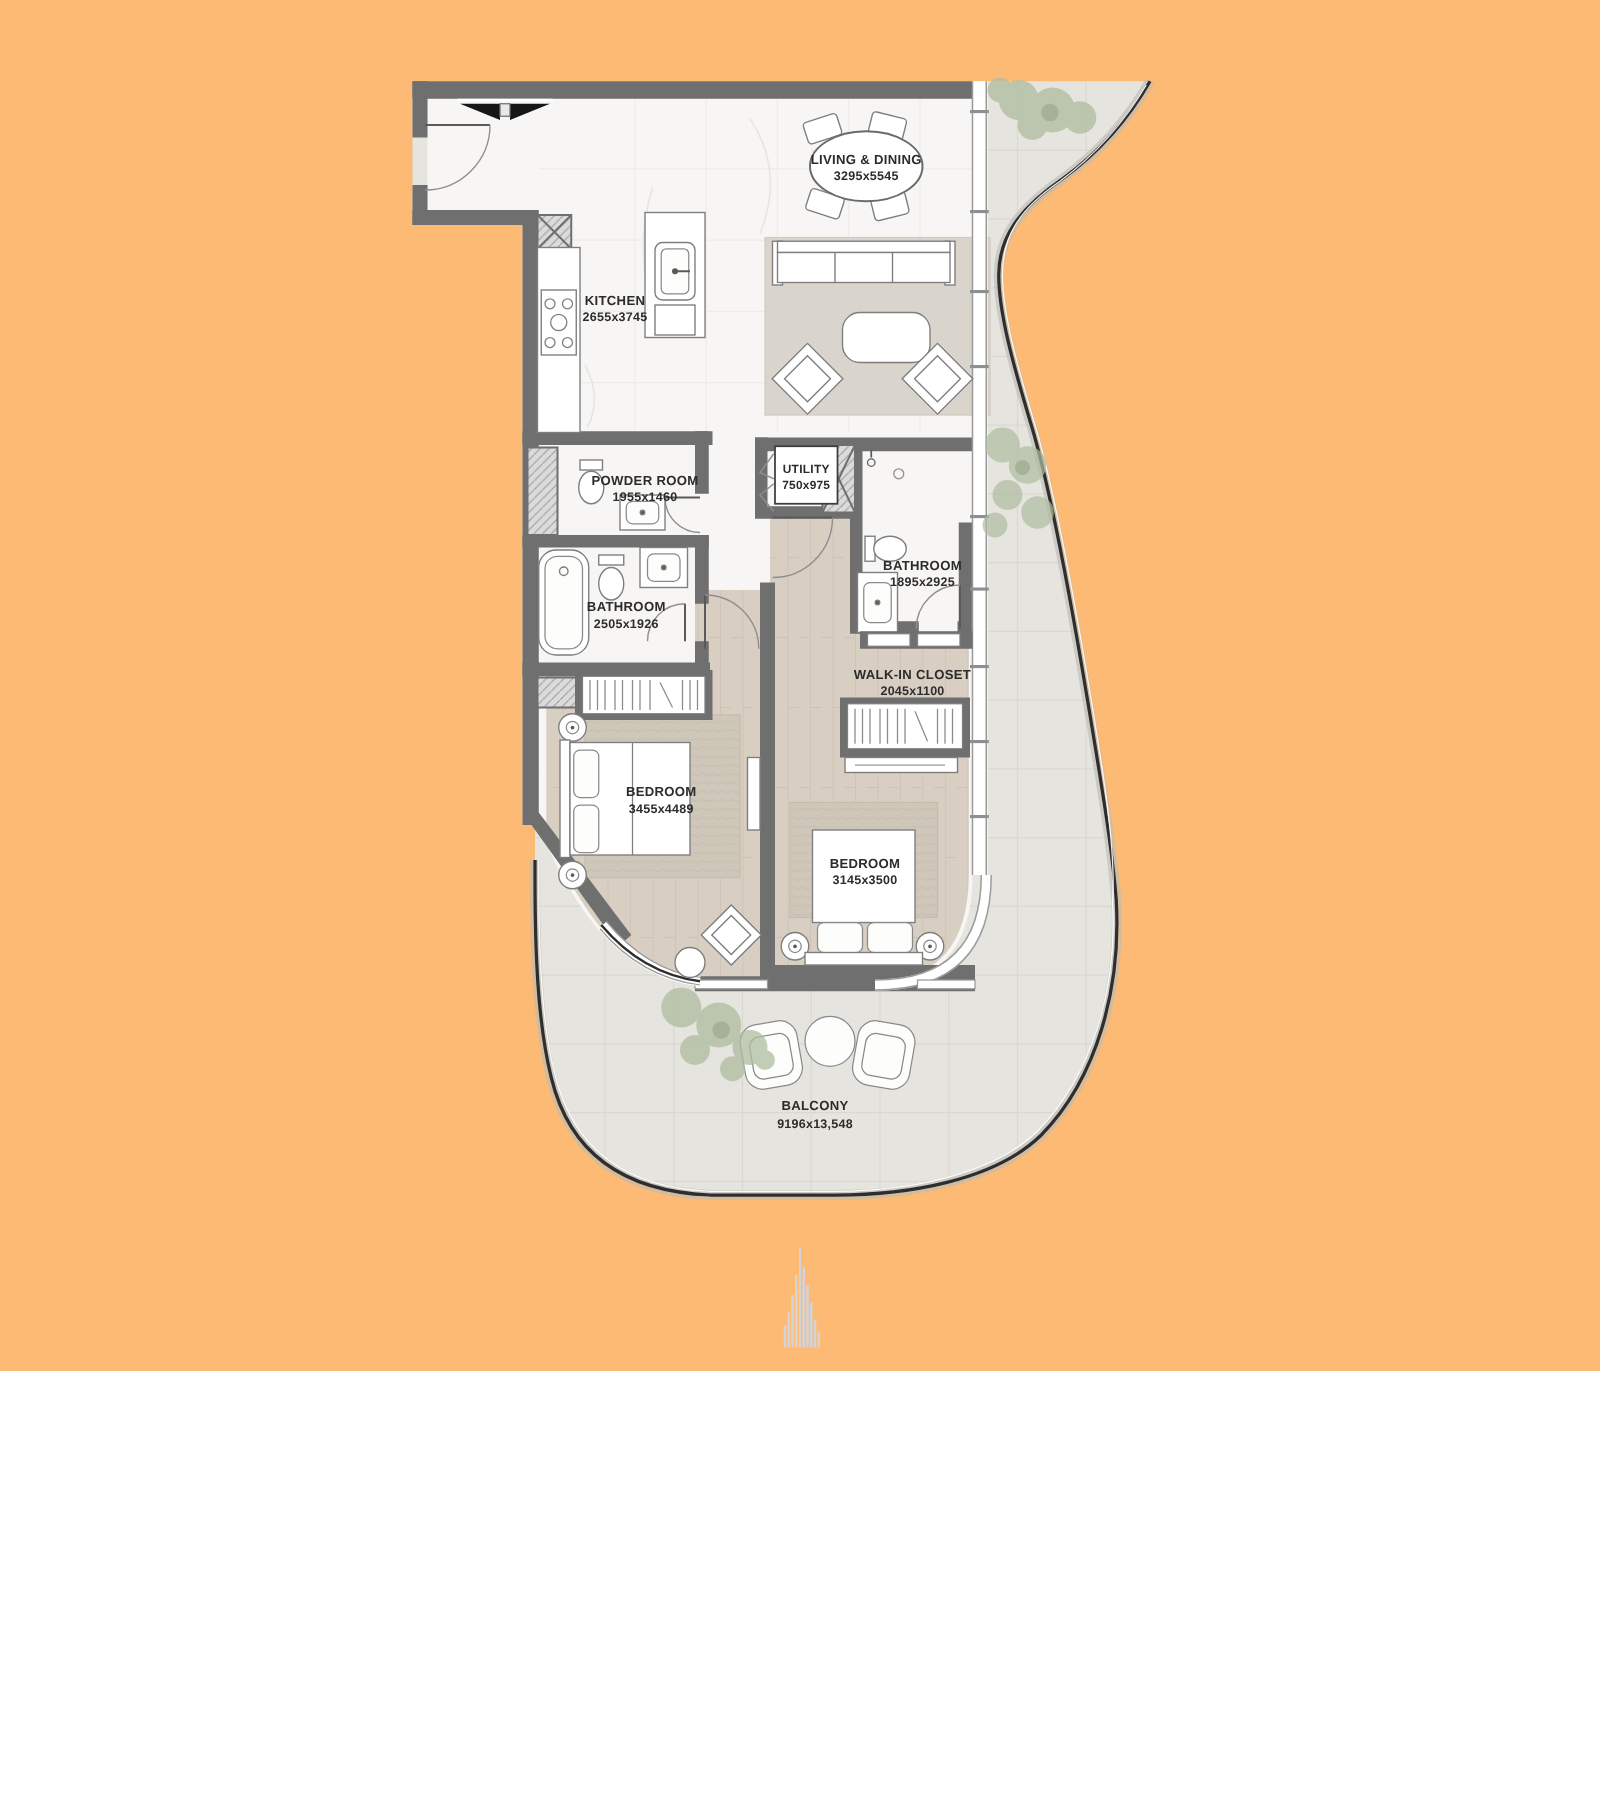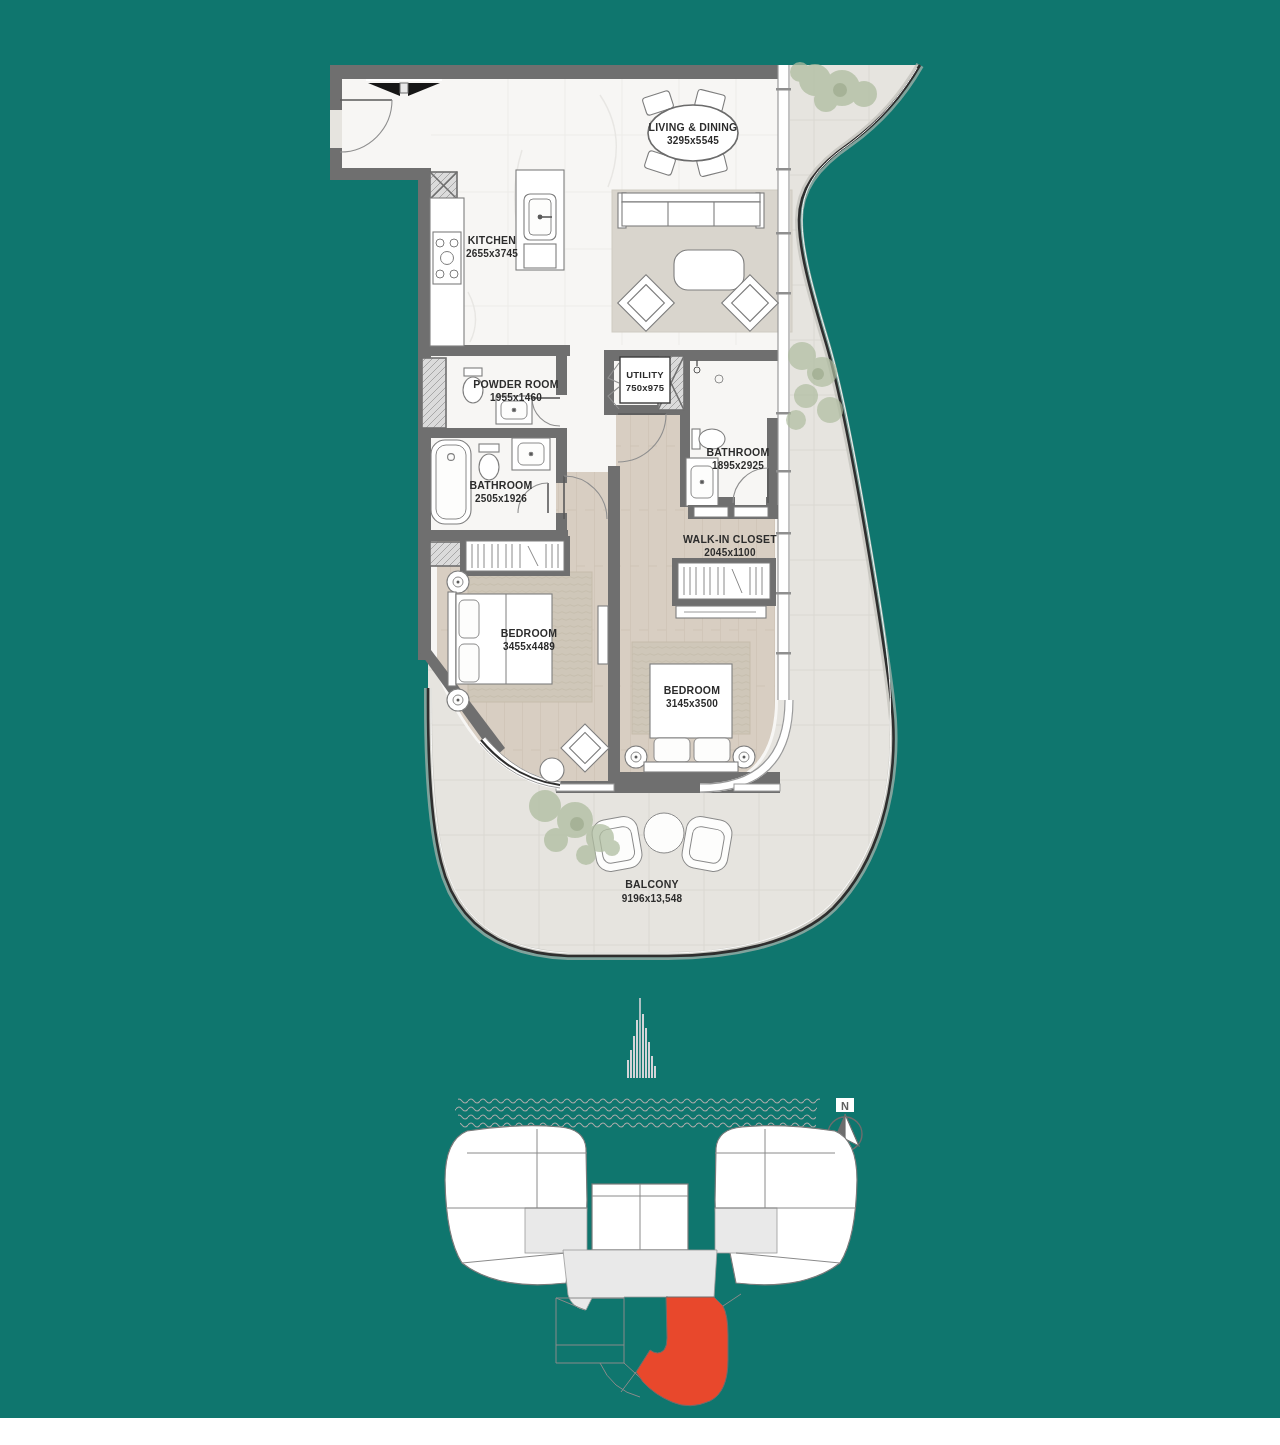--- a/index.html
+++ b/index.html
@@ -1,16 +1,16 @@
 <!DOCTYPE html>
 <html><head>
 <meta charset="utf-8">
 <style>
   html,body{margin:0;padding:0;background:#ffffff;}
-  .page{position:relative;width:1280px;height:1418px;background:#0f766e;outline:1px solid #e6e6e6;overflow:hidden;}
+  .page{position:relative;width:1280px;height:1097px;background:#fdba74;outline:1px solid #e6e6e6;overflow:hidden;}
   svg{display:block;}
   text{font-family:"Liberation Sans","DejaVu Sans",sans-serif;}
   .room-name{font-size:10.5px;font-weight:700;fill:#2c2c2c;text-anchor:middle;letter-spacing:.25px;}
   .room-dims{font-size:10px;font-weight:600;fill:#2c2c2c;text-anchor:middle;letter-spacing:.2px;}
   .north-n{font-size:11px;font-weight:700;fill:#5f5f5f;text-anchor:middle;}
   .wall{fill:#6F6F6F;}
   .furn{fill:#ffffff;stroke:#7e7e7e;stroke-width:1.1;}
   .furn2{fill:#fdfdfc;stroke:#8a8a8a;stroke-width:1;}
   .arc{fill:none;stroke:#8f8f8f;stroke-width:1.1;}
   .leaf{stroke:#5a5a5a;stroke-width:1.6;}

